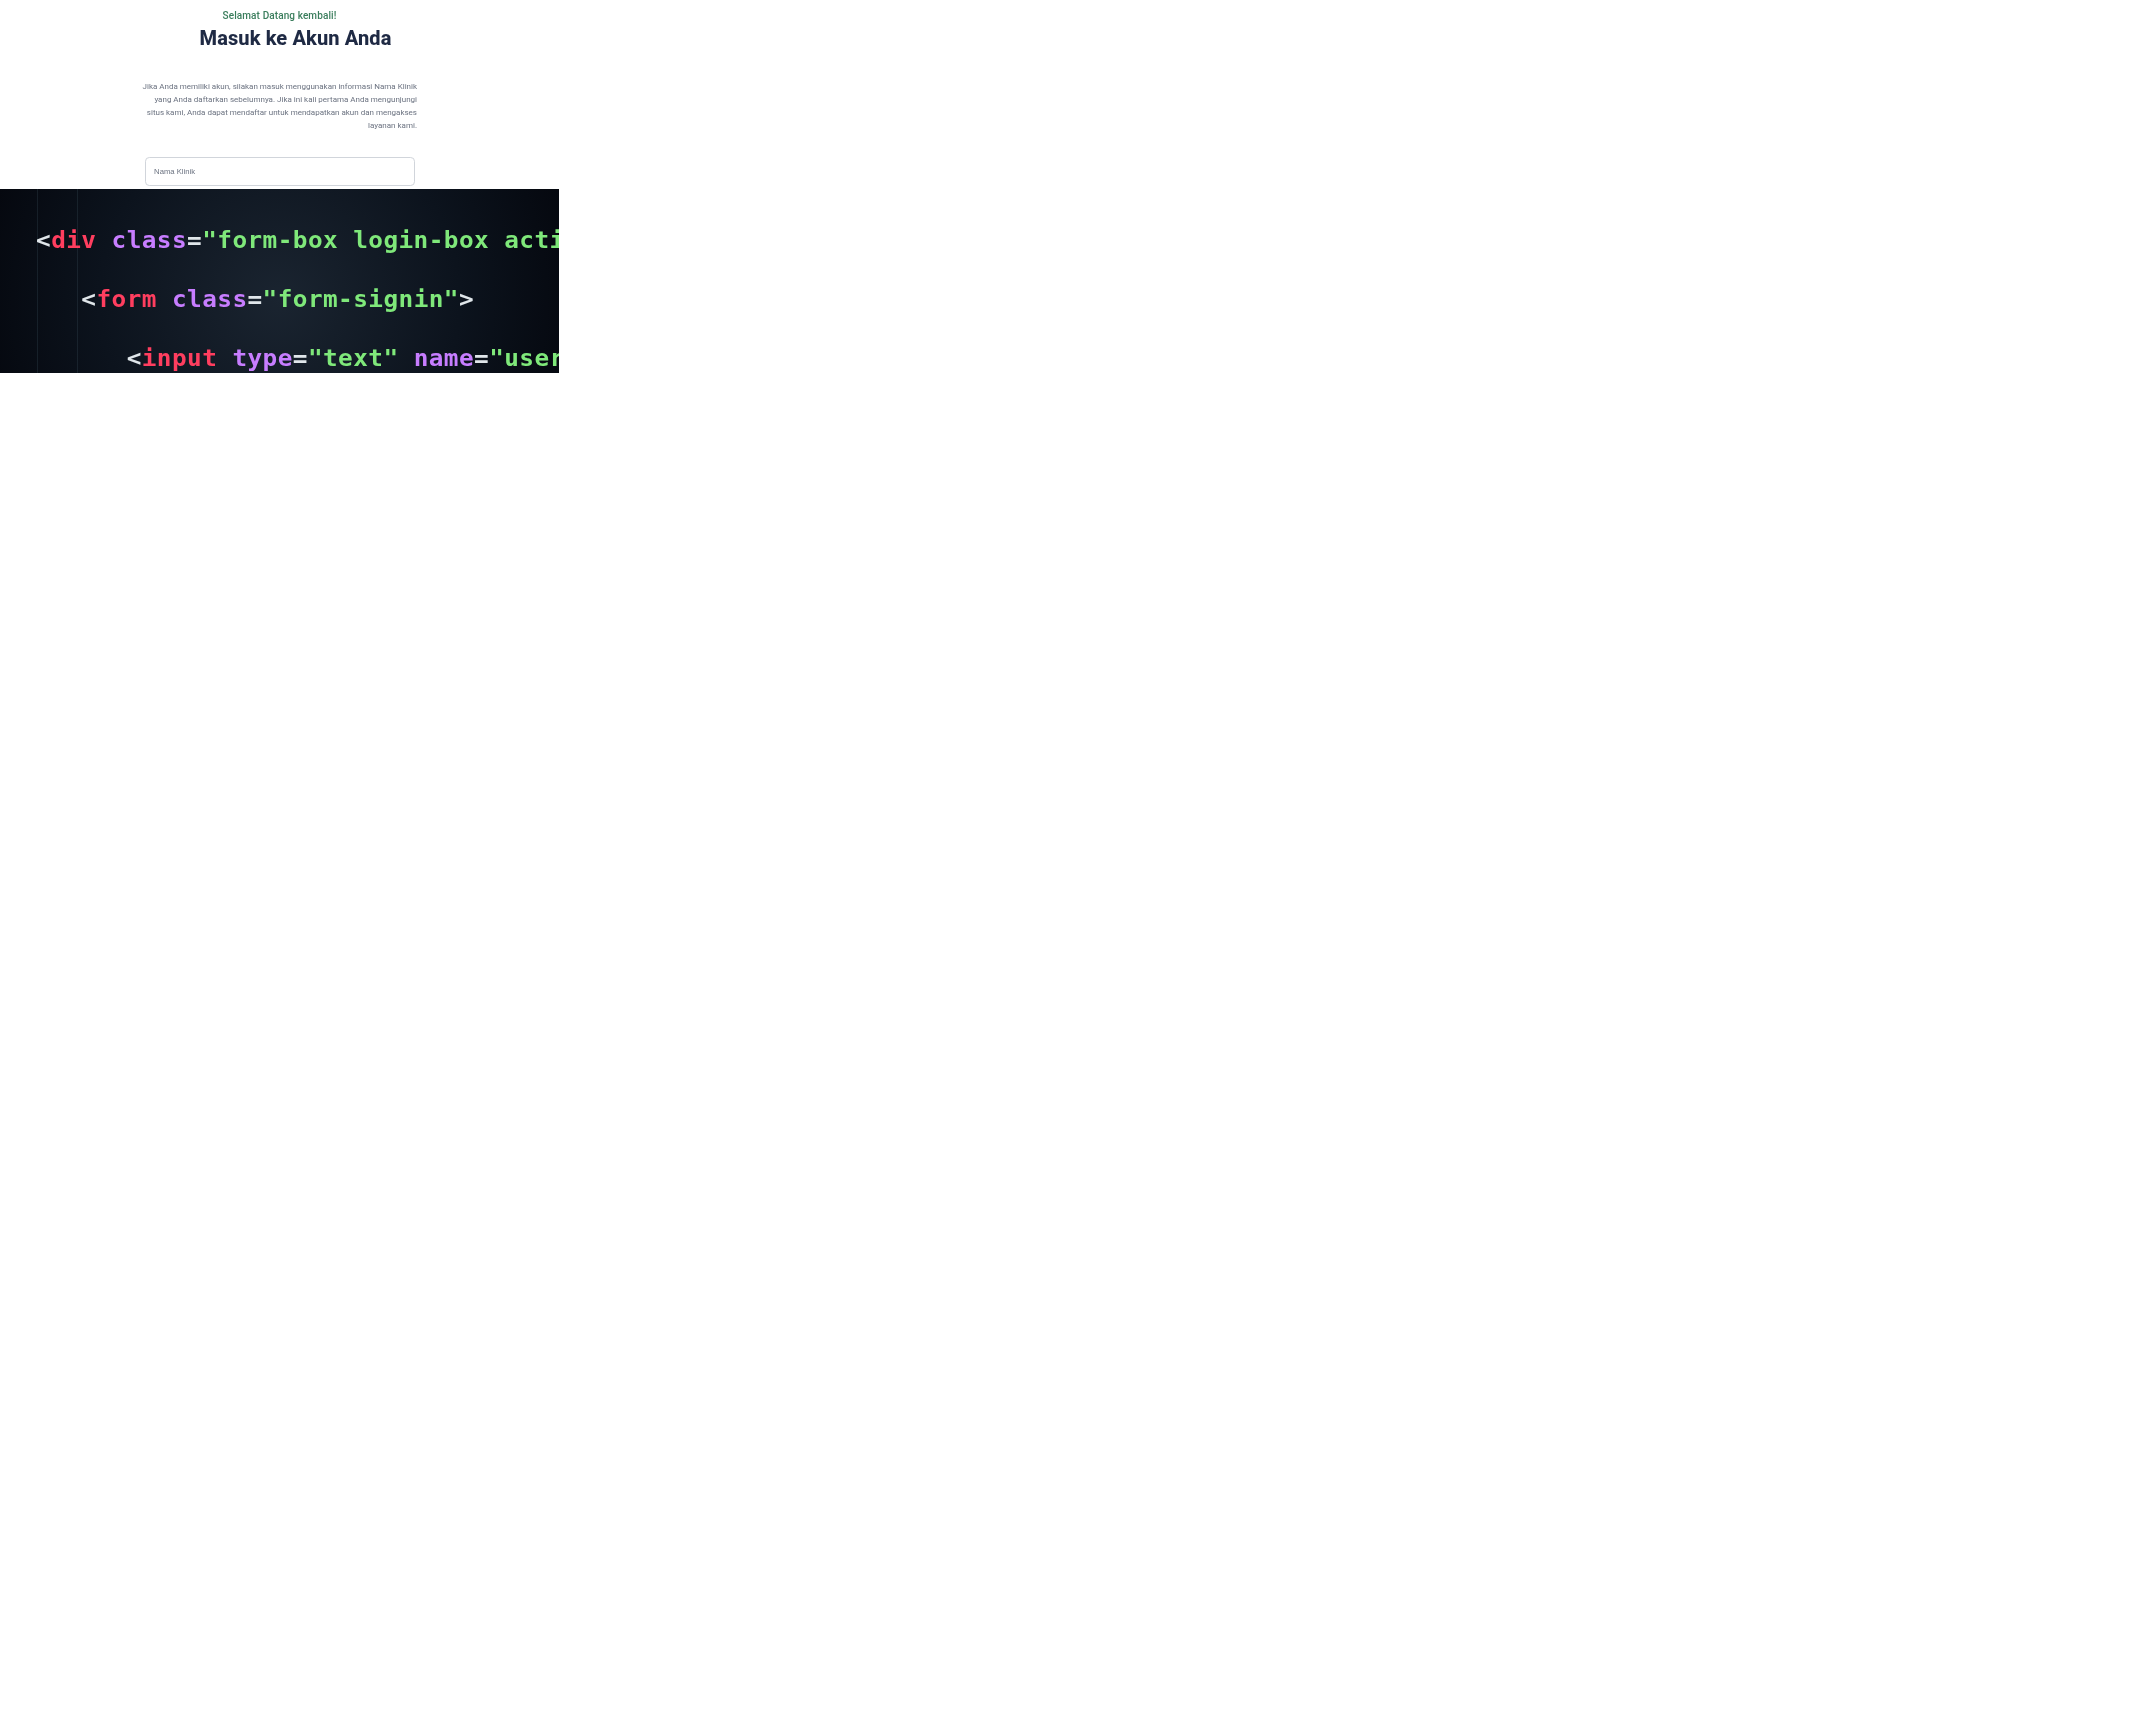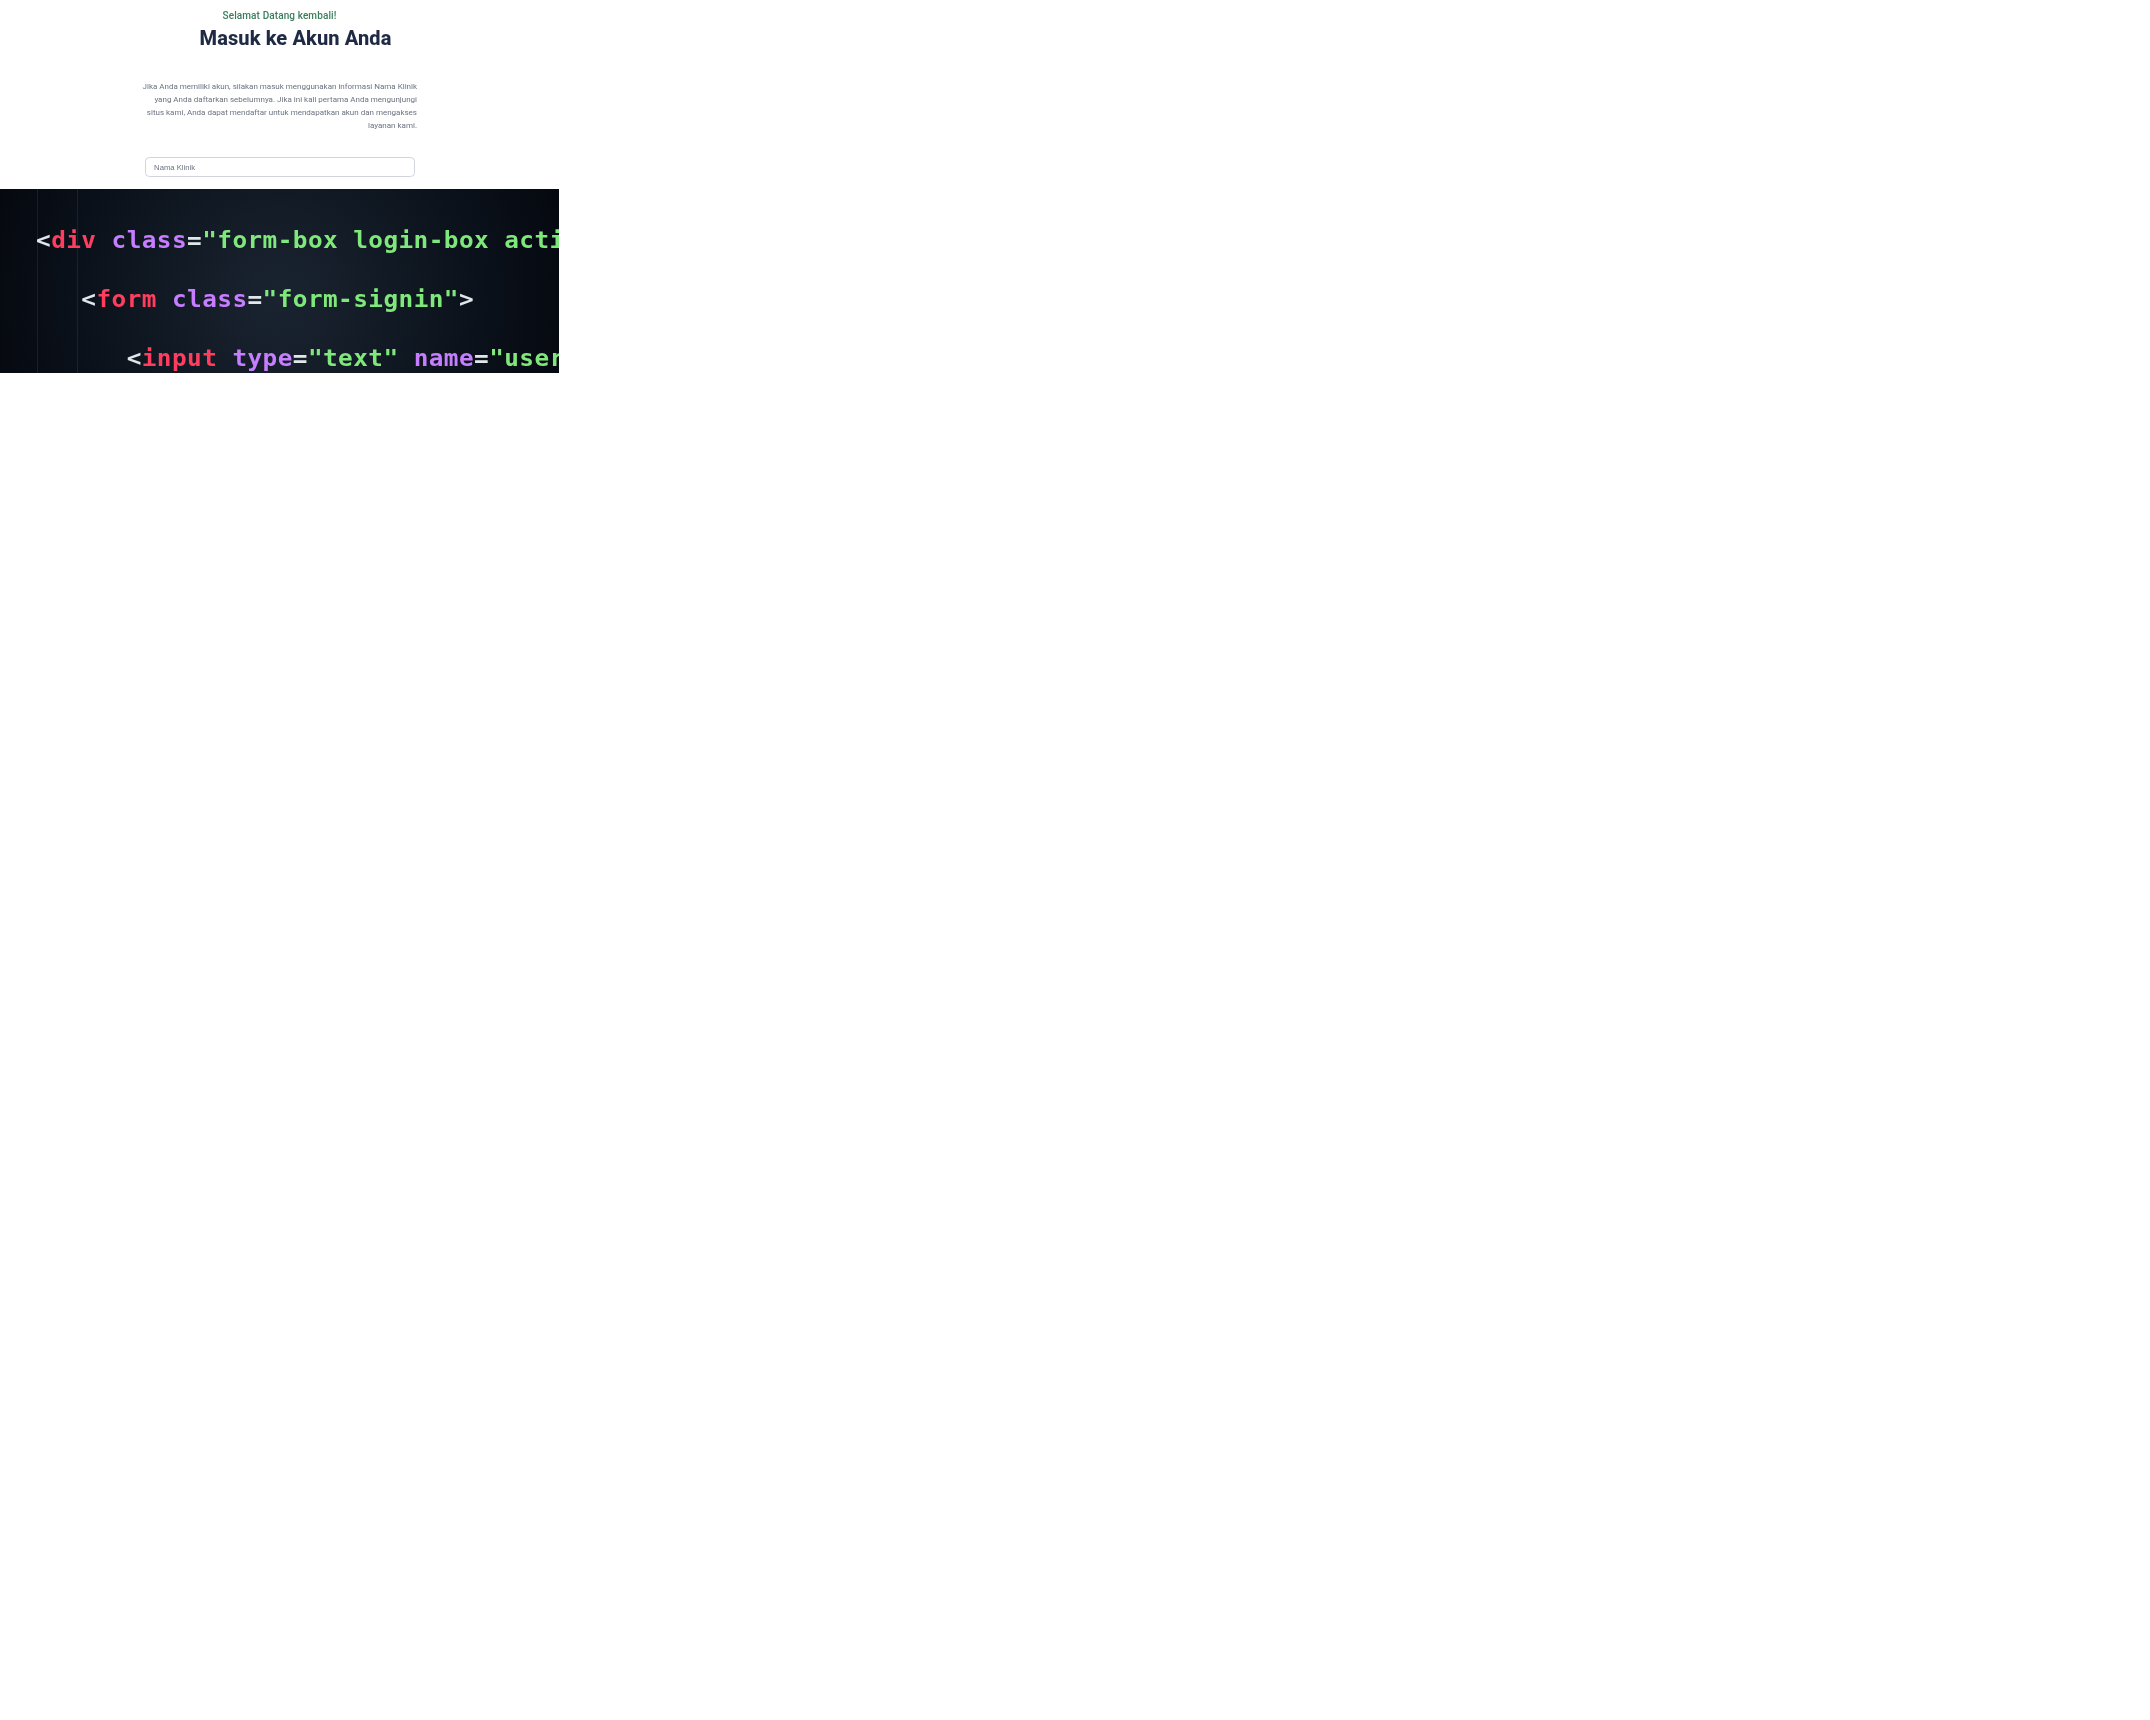--- a/index.html
+++ b/index.html
@@ -41,21 +41,21 @@
       line-height: 1.65;
       text-align: right;
       max-width: 275px;
       margin-bottom: 25px;
     }
     .input-wrap {
       width: 270px;
     }
     .text-input {
       width: 100%;
-      height: 20px;
+      height: 29px;
       border: 0.4px solid #d1d5db;
       border-radius: 4.3px;
       padding: 0 8.6px;
       font-size: 7.7px;
       color: #1f2937;
       outline: none;
       background: #ffffff;
     }
     .text-input::placeholder {
       color: #6b7280;

